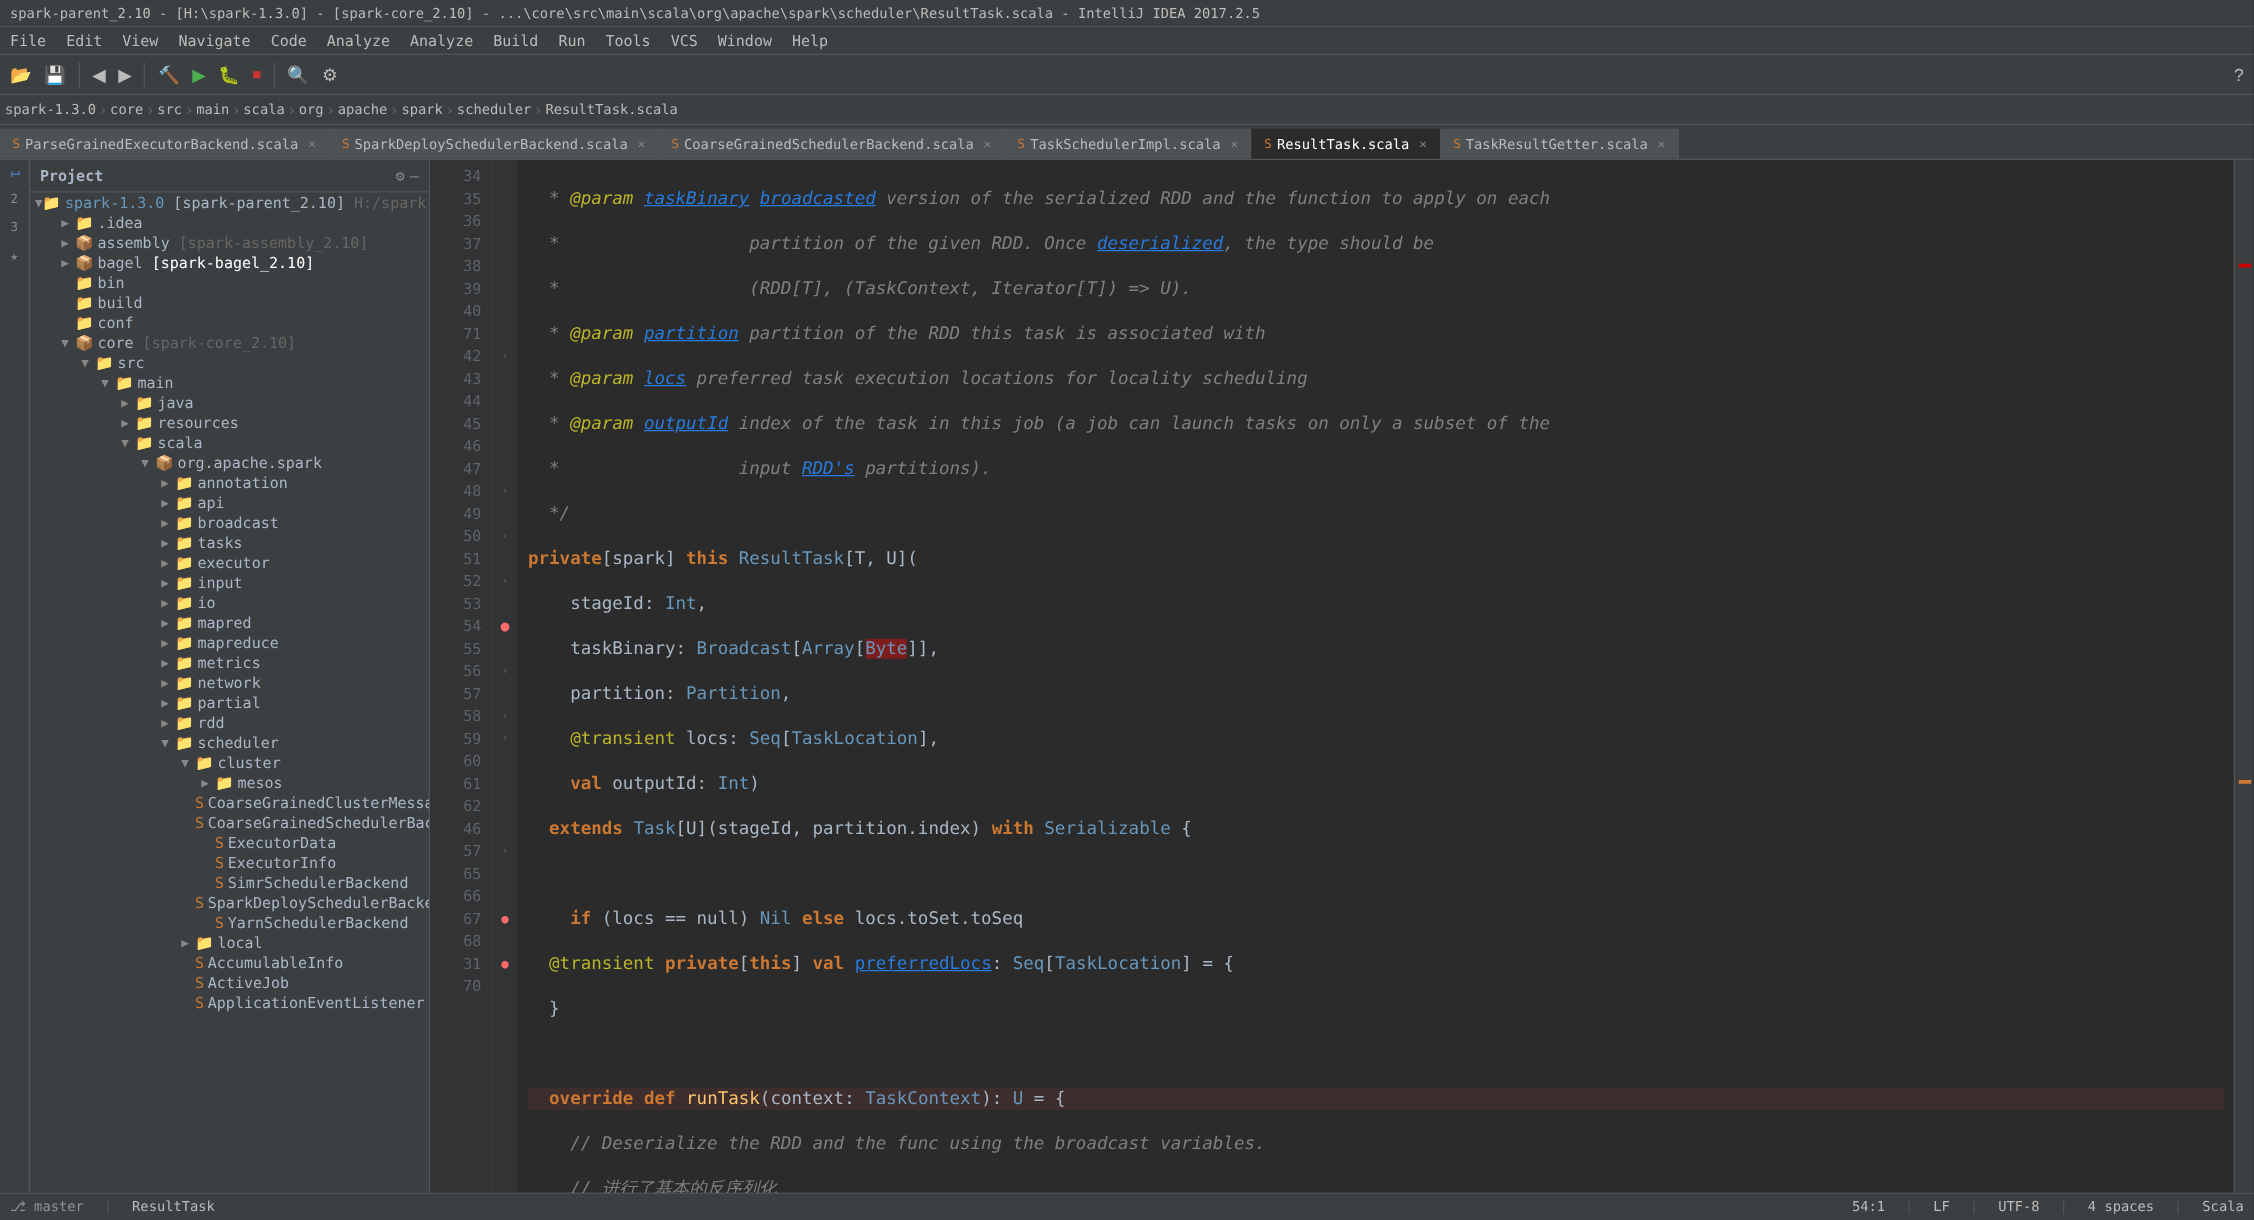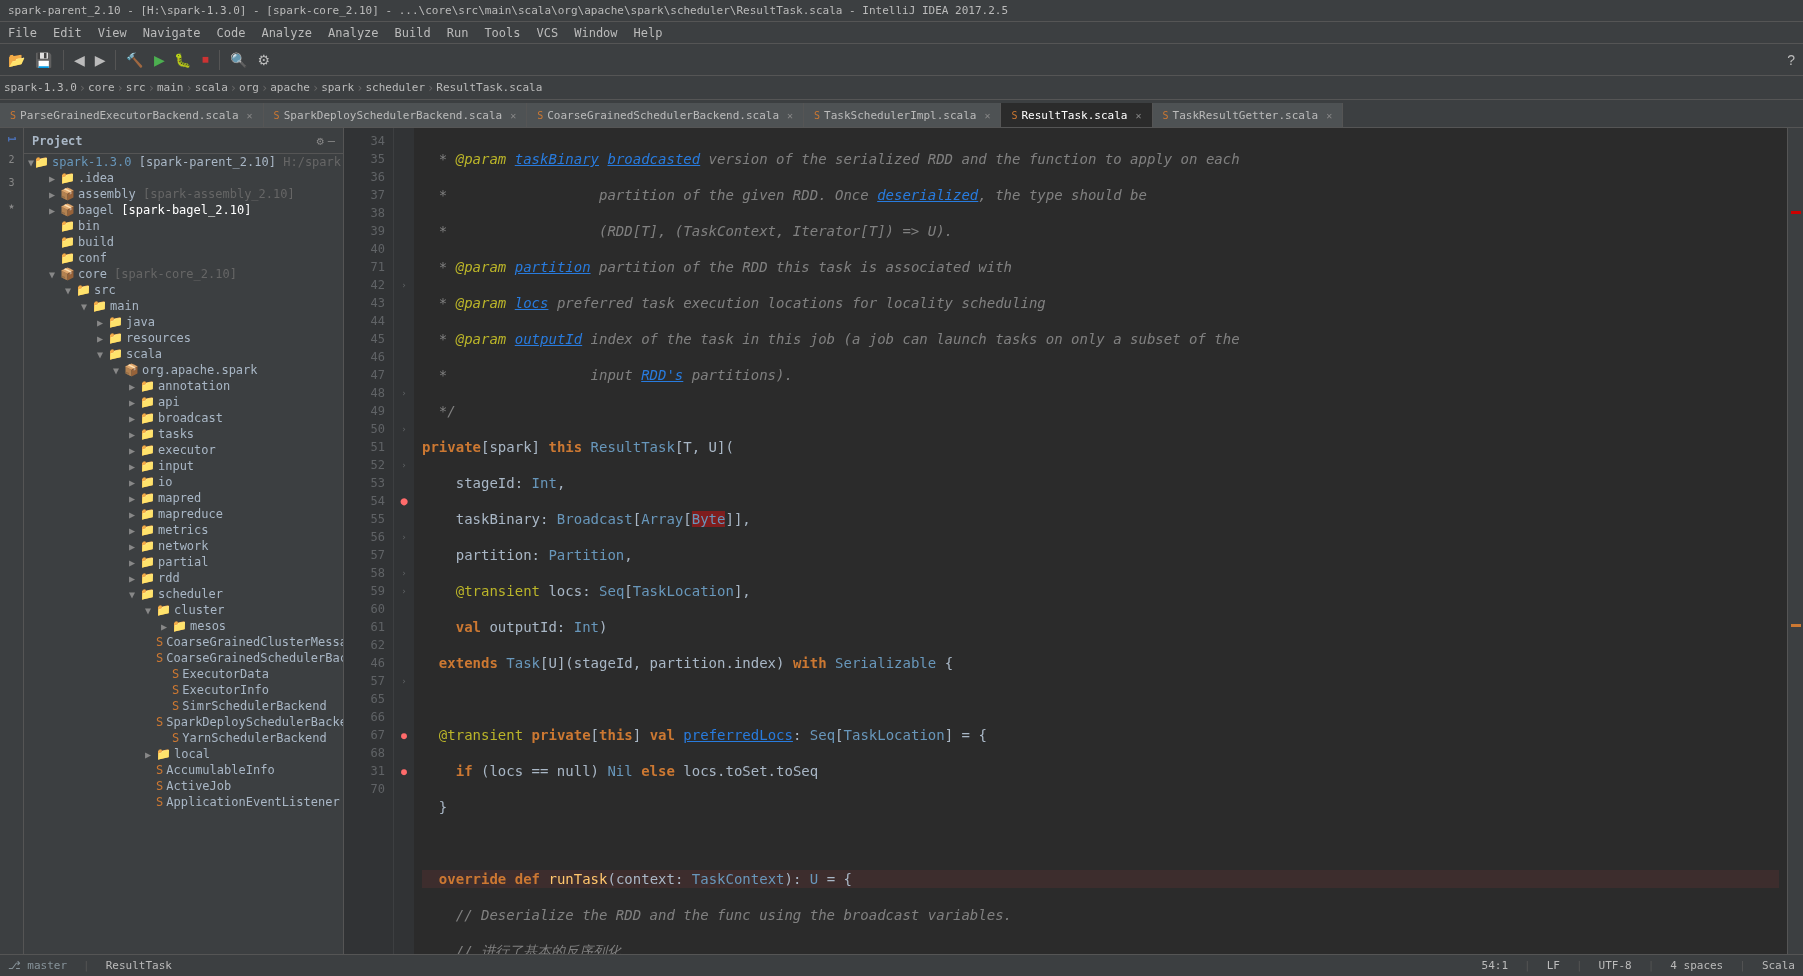--- a/index.html
+++ b/index.html
@@ -497,22 +497,22 @@
 <span class="code-line"><span class="comment">  *                 input <span class="link">RDD's</span> partitions).</span></span>
 <span class="code-line"><span class="comment">  */</span></span>
 <span class="code-line"><span class="kw">private</span>[spark] <span class="kw">this</span> <span class="type">ResultTask</span>[T, U](</span>
 <span class="code-line">    stageId: <span class="type">Int</span>,</span>
 <span class="code-line">    taskBinary: <span class="type">Broadcast</span>[<span class="type">Array</span>[<span class="type" style="background:#7f1d1d">Byte</span>]],</span>
 <span class="code-line">    partition: <span class="type">Partition</span>,</span>
 <span class="code-line">    <span class="anno">@transient</span> locs: <span class="type">Seq</span>[<span class="type">TaskLocation</span>],</span>
 <span class="code-line">    <span class="kw">val</span> outputId: <span class="type">Int</span>)</span>
 <span class="code-line">  <span class="kw">extends</span> <span class="type">Task</span>[U](stageId, partition.index) <span class="kw">with</span> <span class="type">Serializable</span> {</span>
 <span class="code-line"></span>
+<span class="code-line">    <span class="kw">if</span> (locs == null) <span class="type">Nil</span> <span class="kw">else</span> locs.toSet.toSeq</span>
 <span class="code-line">  <span class="anno">@transient</span> <span class="kw">private</span>[<span class="kw">this</span>] <span class="kw">val</span> <span class="link">preferredLocs</span>: <span class="type">Seq</span>[<span class="type">TaskLocation</span>] = {</span>
-<span class="code-line">    <span class="kw">if</span> (locs == null) <span class="type">Nil</span> <span class="kw">else</span> locs.toSet.toSeq</span>
 <span class="code-line">  }</span>
 <span class="code-line"></span>
 <span class="code-line" style="background:#3d2d2d">  <span class="kw">override</span> <span class="kw">def</span> <span class="fn">runTask</span>(context: <span class="type">TaskContext</span>): <span class="type">U</span> = {</span>
 <span class="code-line">    <span class="comment">// Deserialize the RDD and the func using the broadcast variables.</span></span>
 <span class="code-line">    <span class="comment cn">// 进行了基本的反序列化</span></span>
 
 
 
 
 

